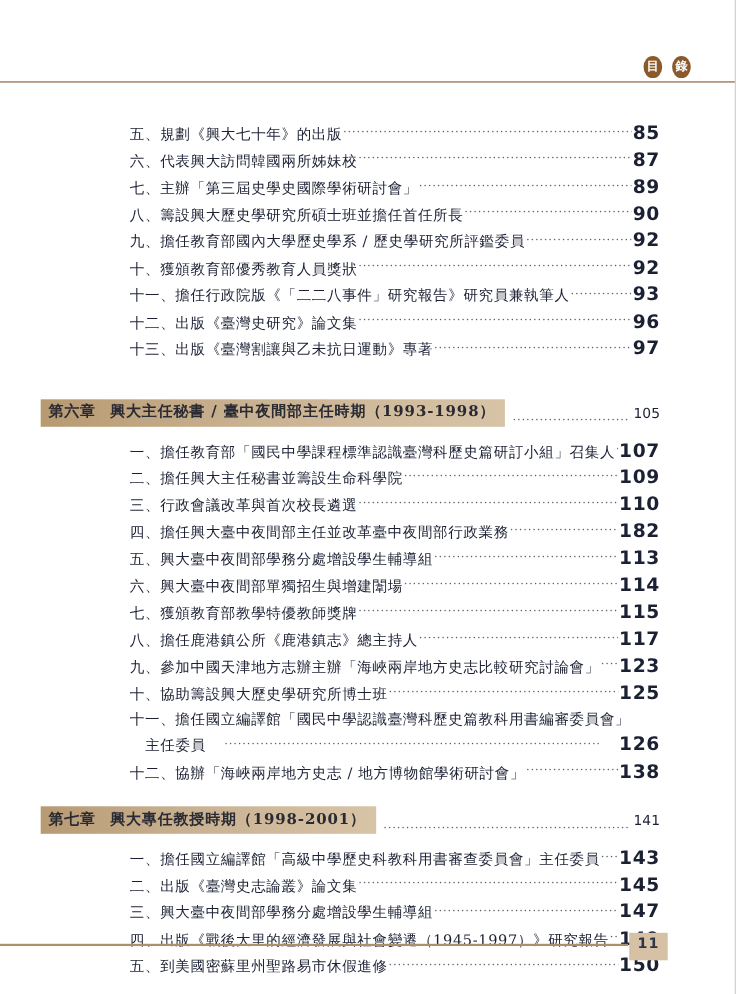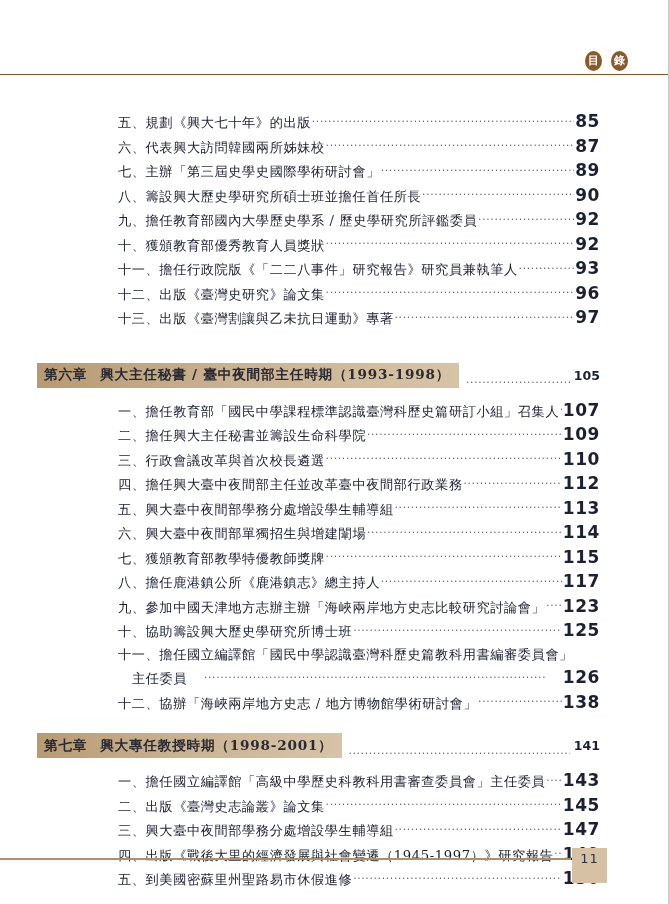--- a/index.html
+++ b/index.html
@@ -156,21 +156,21 @@
     font-size: 11.5px;
     letter-spacing: 1.2px;
     color: #5d5f6d;
     white-space: nowrap;
   }
   .chapter .pageno {
     flex: 0 0 auto;
     font-family: "DejaVu Sans", "Liberation Sans", sans-serif;
     font-size: 12.6px;
     color: #1b2033;
-    font-weight: 700;
+    font-weight: 400;
     text-align: right;
   }
 
   .gap {
     height: 14px;
   }
 
   
   .footer {
     position: absolute;
@@ -185,26 +185,26 @@
     top: 34px;
     width: 571px;
     height: 1.6px;
     background: #b08f68;
   }
   .page-number-box {
     position: absolute;
     left: 572px;
     top: 24px;
     width: 35px;
-    height: 35px;
+    height: 25px;
     background: #d6c1a5;
     color: #2e3448;
     font-family: "DejaVu Sans", "Liberation Sans", sans-serif;
     font-size: 13px;
-    font-weight: 400;
+    font-weight: 700;
     line-height: 21px;
     text-align: center;
     letter-spacing: 1px;
   }
 </style>
 </head>
 <body>
 
 <div class="page">
 
@@ -280,21 +280,21 @@
           <span class="pageno">109</span>
         </div>
         <div class="entry">
           <span class="label">三、行政會議改革與首次校長遴選</span>
           <span class="leader"></span>
           <span class="pageno">110</span>
         </div>
         <div class="entry">
           <span class="label">四、擔任興大臺中夜間部主任並改革臺中夜間部行政業務</span>
           <span class="leader"></span>
-          <span class="pageno">112</span>
+          <span class="pageno">182</span>
         </div>
         <div class="entry">
           <span class="label">五、興大臺中夜間部學務分處增設學生輔導組</span>
           <span class="leader"></span>
           <span class="pageno">113</span>
         </div>
         <div class="entry">
           <span class="label">六、興大臺中夜間部單獨招生與增建闈場</span>
           <span class="leader"></span>
           <span class="pageno">114</span>

